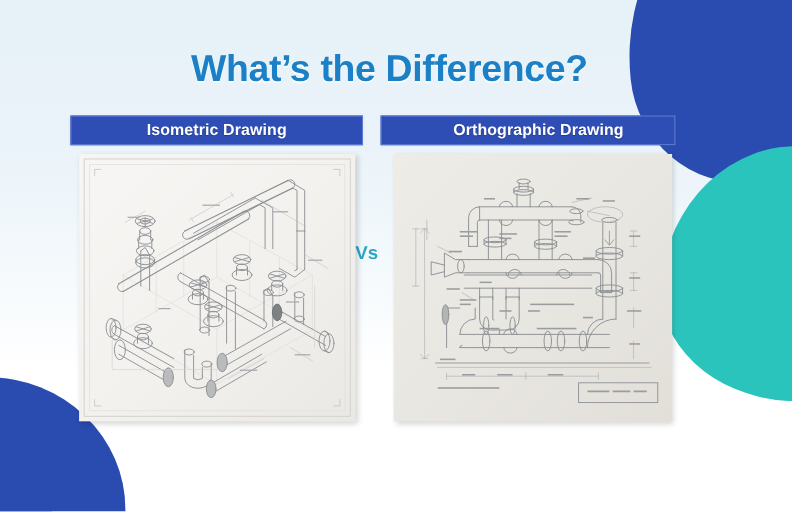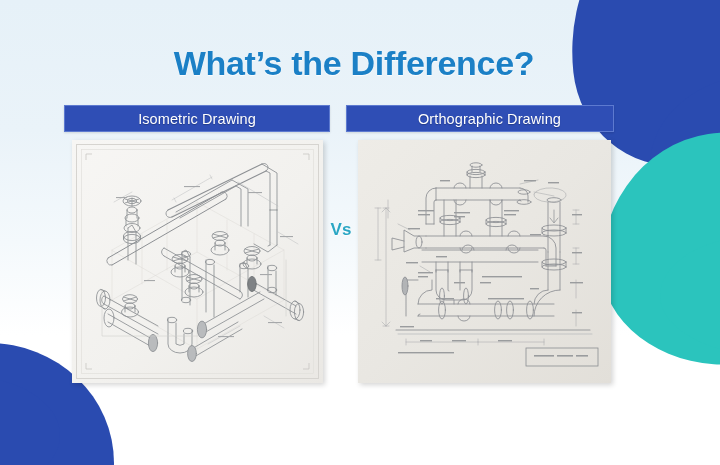--- a/index.html
+++ b/index.html
@@ -96,21 +96,21 @@
     position: absolute;
     top: 105px;
     height: 27px;
     background: #2f4eb5;
     border: 1px solid #5d7ad0;
     display: flex;
     align-items: center;
     justify-content: center;
     color: #ffffff;
     font-size: 14.5px;
-    font-weight: normal;
+    font-weight: bold;
     letter-spacing: 0.1px;
     text-shadow: 0 1px 1px rgba(0,0,0,0.25);
     box-shadow: 0 1px 2px rgba(0,0,0,0.12);
   }
   #label-isometric    { left: 64px;  width: 266px; }
   #label-orthographic { left: 346px; width: 268px; padding-left: 19px; }
 
   
   .panel {
     position: absolute;
@@ -123,21 +123,21 @@
   #panel-orthographic { left: 358px; width: 253px; background:#e9e7e2; }
 
   .panel svg { display:block; width:100%; height:100%; }
 
   
   #vs-label {
     position: absolute;
     left: 323px;
     top: 220px;
     width: 36px;
-    text-align: center;
+    text-align: left;
     font-size: 17px;
     font-weight: bold;
     color: #2aa6c4;
     text-shadow: 0 1px 1px rgba(255,255,255,0.9);
   }
 </style>
 </head>
 <body>
 
 <div id="slide">

